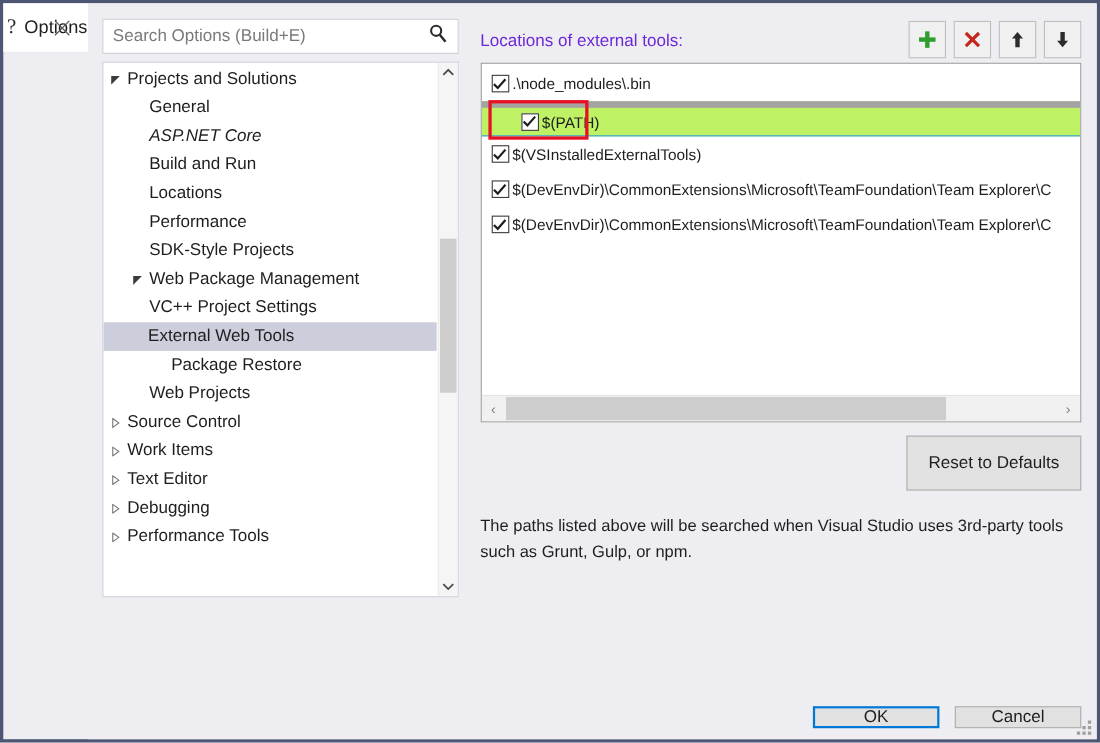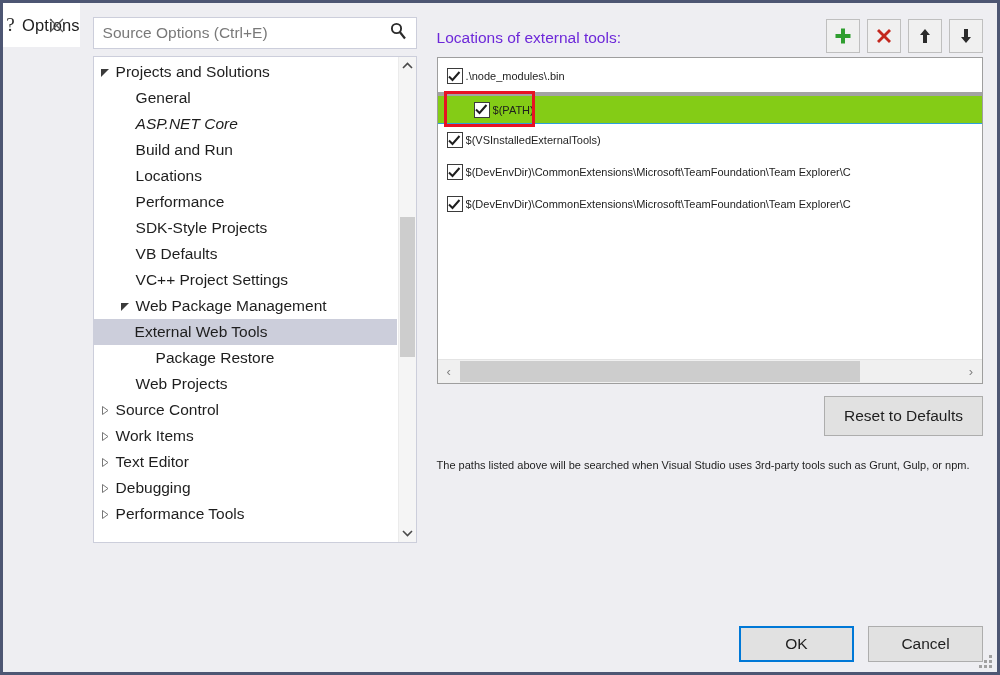--- a/index.html
+++ b/index.html
@@ -221,28 +221,28 @@
     position: absolute;
     left: 0; right: 0; top: 2px;
     bottom: 25px;
     overflow: hidden;
   }
   .list-row {
     height: 32px;
     display: flex;
     align-items: center;
     padding-left: 9px;
-    font-size: 11px;
+    font-size: 14px;
     color: #1e1e1e;
     white-space: nowrap;
     box-sizing: border-box;
   }
   .list-row.selected {
-    background: #84cc16;
-    border-top: 4px solid #a3a3a3;
+    background: #bef264;
+    border-top: 6px solid #a3a3a3;
     border-bottom: 1px solid #2da0dc;
     padding-left: 36px;
   }
   .cb {
     width: 16px;
     height: 16px;
     flex: 0 0 16px;
     border: 1px solid #3b3b3b;
     background: #ffffff;
     margin-right: 3px;
@@ -298,41 +298,41 @@
     background: #e1e1e1;
     border: 1px solid #adadad;
     box-sizing: border-box;
     display: flex;
     align-items: center;
     justify-content: center;
     font-family: "Liberation Sans", sans-serif;
   }
   .btn-reset {
     width: 159px;
-    height: 40px;
+    height: 50px;
   }
   .help-text {
     margin-top: 21px;
-    font-size: 11px;
+    font-size: 15px;
     color: #1e1e1e;
     line-height: 1.55;
     max-width: 560px;
   }
 
   
   .footer {
     position: absolute;
     right: 14px;
     bottom: 10px;
     display: flex;
     gap: 14px;
   }
   .btn-ok, .btn-cancel {
     width: 115px;
-    height: 36px;
+    height: 20px;
   }
   .btn-ok {
     border: 2px solid #0078d7;
     background: #e1e1e1;
   }
   .resize-grip {
     position: absolute;
     right: 5px;
     bottom: 4px;
     width: 13px;
@@ -369,21 +369,21 @@
         </svg>
       </button>
     </div>
   </div>
 
   <div class="dlg-body">
 
     <div class="left-pane">
 
       <div class="search-box">
-        <span class="search-placeholder">Source Options (Ctrl+E)</span>
+        <span class="search-placeholder">Search Options (Build+E)</span>
         <span class="search-icon">
           <svg width="19" height="19" viewBox="0 0 19 19">
             <circle cx="7.5" cy="7" r="4.6" fill="none" stroke="#2b2b2b" stroke-width="1.9"></circle>
             <line x1="10.8" y1="10.5" x2="16" y2="17" stroke="#2b2b2b" stroke-width="2.2"></line>
           </svg>
         </span>
       </div>
 
       <div class="tree-box">
         <div class="tree-list">
@@ -413,34 +413,30 @@
             </div>
             <div class="tree-item" style="padding-left: 24px;">
               <span class="tw spacer"></span>
               <span class="tree-label">Performance</span>
             </div>
             <div class="tree-item" style="padding-left: 24px; text-align: right;">
               <span class="tw spacer"></span>
               <span class="tree-label">SDK-Style Projects</span>
             </div>
             <div class="tree-item" style="padding-left: 24px;">
-              <span class="tw spacer"></span>
-              <span class="tree-label">VB Defaults</span>
-            </div>
-            <div class="tree-item" style="padding-left: 24px;">
-              <span class="tw spacer"></span>
-              <span class="tree-label">VC++ Project Settings</span>
-            </div>
-            <div class="tree-item" style="padding-left: 24px;">
               <span class="tw">
                 <svg width="9" height="9" viewBox="0 0 9 9">
                   <polygon points="0,1 8,1 0,9" fill="#3b3b3b"></polygon>
                 </svg>
               </span>
               <span class="tree-label">Web Package Management</span>
+            </div>
+            <div class="tree-item" style="padding-left: 24px;">
+              <span class="tw spacer"></span>
+              <span class="tree-label">VC++ Project Settings</span>
             </div>
             <div class="tree-item selected" style="padding-left: 23px;">
               <span class="tw spacer"></span>
               <span class="tree-label">External Web Tools</span>
             </div>
             <div class="tree-item" style="padding-left: 44px;">
               <span class="tw spacer"></span>
               <span class="tree-label">Package Restore</span>
             </div>
             <div class="tree-item" style="padding-left: 24px; text-align: right;">

